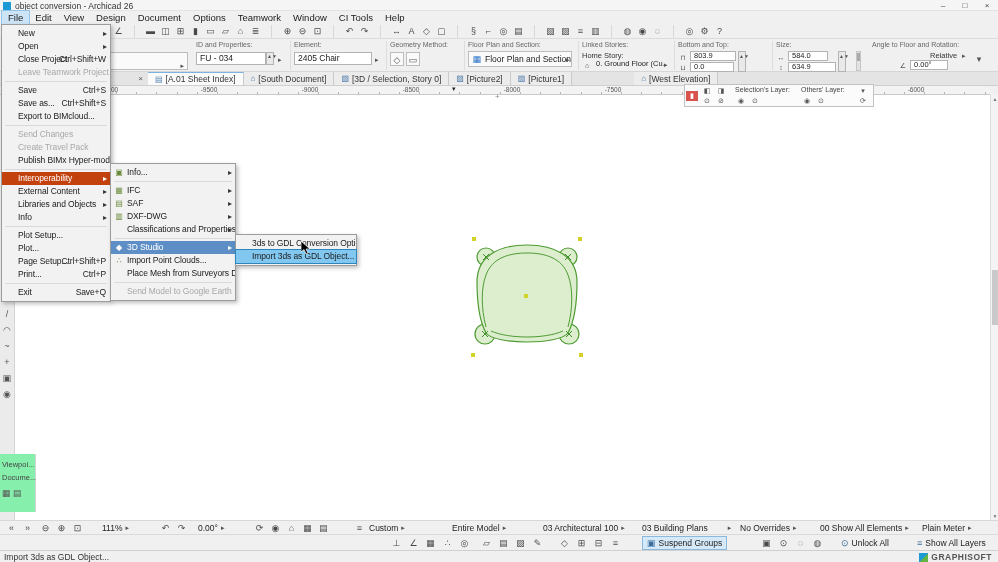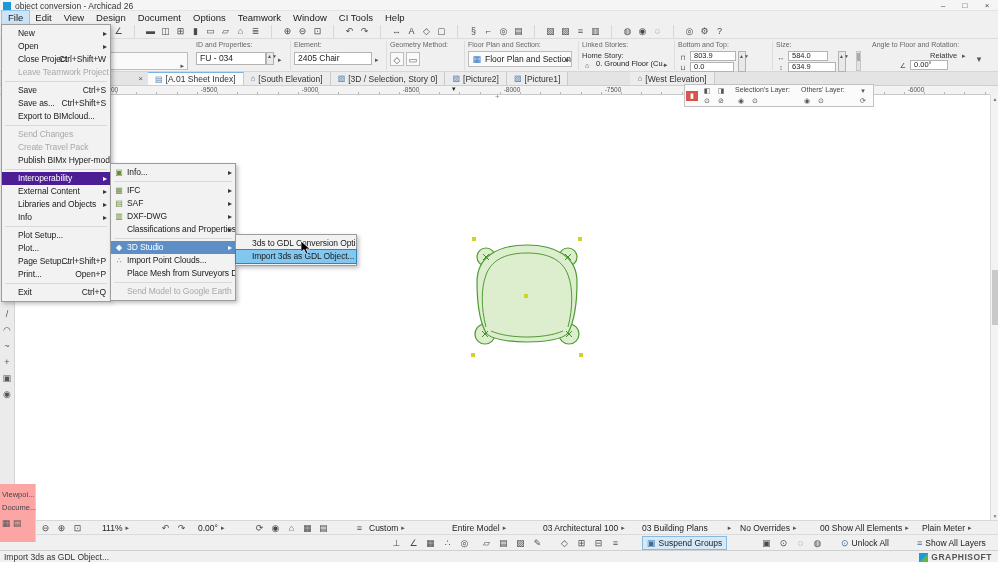--- a/index.html
+++ b/index.html
@@ -47,37 +47,37 @@
 #origin-marker{position:absolute;left:495px;top:92px;font-size:8px;color:#888;z-index:3}
 #mouse-cursor{position:absolute;left:301px;top:241px;z-index:50}
 
 #layer-palette{position:absolute;left:684px;top:84px;width:190px;height:23px;background:#fbfbfb;border:1px solid #c2c2c2;z-index:20;font-size:7px}
 .pic{position:absolute;width:12px;height:10px;font-size:7px;line-height:10px;text-align:center;color:#555}
 .pic.red{background:#d9534f;color:#fff}
 .pl-label{position:absolute;top:1px;color:#444;white-space:nowrap}
 
 #toolbox{position:absolute;left:0;top:95px;width:15px;height:425px;background:#ebebeb;border-right:1px solid #d5d5d5;display:flex;flex-direction:column;align-items:center;padding-top:3px}
 .vicon{width:13px;height:16px;font-size:9px;line-height:16px;text-align:center;color:#555}
-#palette-tabs{position:absolute;left:0;top:484px;width:36px;height:58px;background:#fca5a5;border-right:1px solid #d5d5d5;z-index:4}
+#palette-tabs{position:absolute;left:0;top:454px;width:36px;height:58px;background:#86efac;border-right:1px solid #d5d5d5;z-index:4}
 .ptab{position:absolute;left:2px;font-size:7.5px;color:#444;white-space:nowrap}
 
 #vscroll{position:absolute;left:990px;top:95px;width:8px;height:425px;background:#f3f3f3;border-left:1px solid #ddd}
 #vscroll .thumb{position:absolute;left:1px;top:175px;width:6px;height:55px;background:#c9c9c9}
 #vscroll .sarr{position:absolute;left:0;width:8px;height:8px;font-size:5px;text-align:center;line-height:8px;color:#777}
 
 .menu-panel{position:absolute;background:#f2f2f2;border:1px solid #9c9c9c;box-shadow:2px 2px 4px rgba(0,0,0,.25);padding:2px 0;z-index:30;font-size:8.5px;letter-spacing:-0.1px}
 #file-menu{left:1px;top:24px;width:110px}
 #interop-menu{left:110px;top:163px;width:126px}
 #studio-menu{left:235px;top:234px;width:122px}
 .mi{position:relative;height:13px;line-height:13px;padding-left:16px;white-space:nowrap;color:#1a1a1a;overflow:hidden}
 .mi-ic{position:absolute;left:2px;top:1px;width:12px;height:11px;font-size:8px;line-height:11px;text-align:center;color:#6a8a3a}
 .mi-sc{position:absolute;right:4px;top:0;color:#1a1a1a}
 .mi-ar{position:absolute;right:3px;top:0;font-size:8px;color:#333}
 .mi.dis,.mi.dis .mi-sc{color:#a8a8a8}
-#file-menu .mi.open{background:#4c1d95;color:#fff}
+#file-menu .mi.open{background:#c2410c;color:#fff}
 #file-menu .mi.open .mi-ar{color:#fff}
 #interop-menu .mi.open{background:#5d8fc6;color:#fff}
 #interop-menu .mi.open .mi-ar,#interop-menu .mi.open .mi-ic{color:#fff}
 #studio-menu .mi.selected{background:#82c7ef;outline:1px solid #2c86bd}
 .menu-sep{height:1px;background:#d9d9d9;margin:2px 3px}
 
 #status-top{position:absolute;left:0;top:520px;width:998px;height:14px;background:#f0f0f0;border-top:1px solid #d8d8d8;font-size:8.5px}
 .sicon{position:absolute;top:0;width:15px;height:14px;font-size:9px;line-height:14px;text-align:center;color:#4a4a4a}
 .combo{position:absolute;top:0;height:14px;display:flex;align-items:center;white-space:nowrap;color:#222}
 .combo-ar{font-size:7px;color:#555;margin-left:3px}
@@ -237,21 +237,21 @@
   <span class="lead">▾</span>
   <div style="width:118px"></div>
   <span class="lead">×</span>
   <div id="tabs" style="display:flex;align-items:flex-end">
       <div class="tab active">
         <span class="tab-ic">▤</span>
         <span class="tab-lb">[A.01 Sheet Index]</span>
       </div>
       <div class="tab">
         <span class="tab-ic">⌂</span>
-        <span class="tab-lb">[South Elevation]</span>
+        <span class="tab-lb">[South Document]</span>
       </div>
       <div class="tab">
         <span class="tab-ic">▧</span>
         <span class="tab-lb">[3D / Selection, Story 0]</span>
       </div>
       <div class="tab">
         <span class="tab-ic">▨</span>
         <span class="tab-lb">[Picture2]</span>
       </div>
       <div class="tab">
@@ -374,23 +374,23 @@
     <div class="mi"><span class="mi-ic"></span><span class="mi-lb">Publish BIMx Hyper-model...</span></div>
     <div class="menu-sep"></div>
     <div class="mi open"><span class="mi-ic"></span><span class="mi-lb">Interoperability</span><span class="mi-ar">▸</span></div>
     <div class="mi"><span class="mi-ic"></span><span class="mi-lb">External Content</span><span class="mi-ar">▸</span></div>
     <div class="mi"><span class="mi-ic"></span><span class="mi-lb">Libraries and Objects</span><span class="mi-ar">▸</span></div>
     <div class="mi"><span class="mi-ic"></span><span class="mi-lb">Info</span><span class="mi-ar">▸</span></div>
     <div class="menu-sep"></div>
     <div class="mi"><span class="mi-ic"></span><span class="mi-lb">Plot Setup...</span></div>
     <div class="mi"><span class="mi-ic"></span><span class="mi-lb">Plot...</span></div>
     <div class="mi"><span class="mi-ic"></span><span class="mi-lb">Page Setup...</span><span class="mi-sc">Ctrl+Shift+P</span></div>
-    <div class="mi"><span class="mi-ic"></span><span class="mi-lb">Print...</span><span class="mi-sc">Open+P</span></div>
-    <div class="menu-sep"></div>
-    <div class="mi"><span class="mi-ic"></span><span class="mi-lb">Exit</span><span class="mi-sc">Ctrl+Q</span></div>
+    <div class="mi"><span class="mi-ic"></span><span class="mi-lb">Print...</span><span class="mi-sc">Ctrl+P</span></div>
+    <div class="menu-sep"></div>
+    <div class="mi"><span class="mi-ic"></span><span class="mi-lb">Exit</span><span class="mi-sc">Save+Q</span></div>
   </div>
 <div id="interop-menu" class="menu-panel">
     <div class="mi"><span class="mi-ic">▣</span><span class="mi-lb">Info...</span><span class="mi-ar">▸</span></div>
     <div class="menu-sep"></div>
     <div class="mi"><span class="mi-ic">▦</span><span class="mi-lb">IFC</span><span class="mi-ar">▸</span></div>
     <div class="mi"><span class="mi-ic">▤</span><span class="mi-lb">SAF</span><span class="mi-ar">▸</span></div>
     <div class="mi"><span class="mi-ic">▥</span><span class="mi-lb">DXF-DWG</span><span class="mi-ar">▸</span></div>
     <div class="mi"><span class="mi-ic"></span><span class="mi-lb">Classifications and Properties</span><span class="mi-ar">▸</span></div>
     <div class="menu-sep"></div>
     <div class="mi open"><span class="mi-ic">◆</span><span class="mi-lb">3D Studio</span><span class="mi-ar">▸</span></div>

